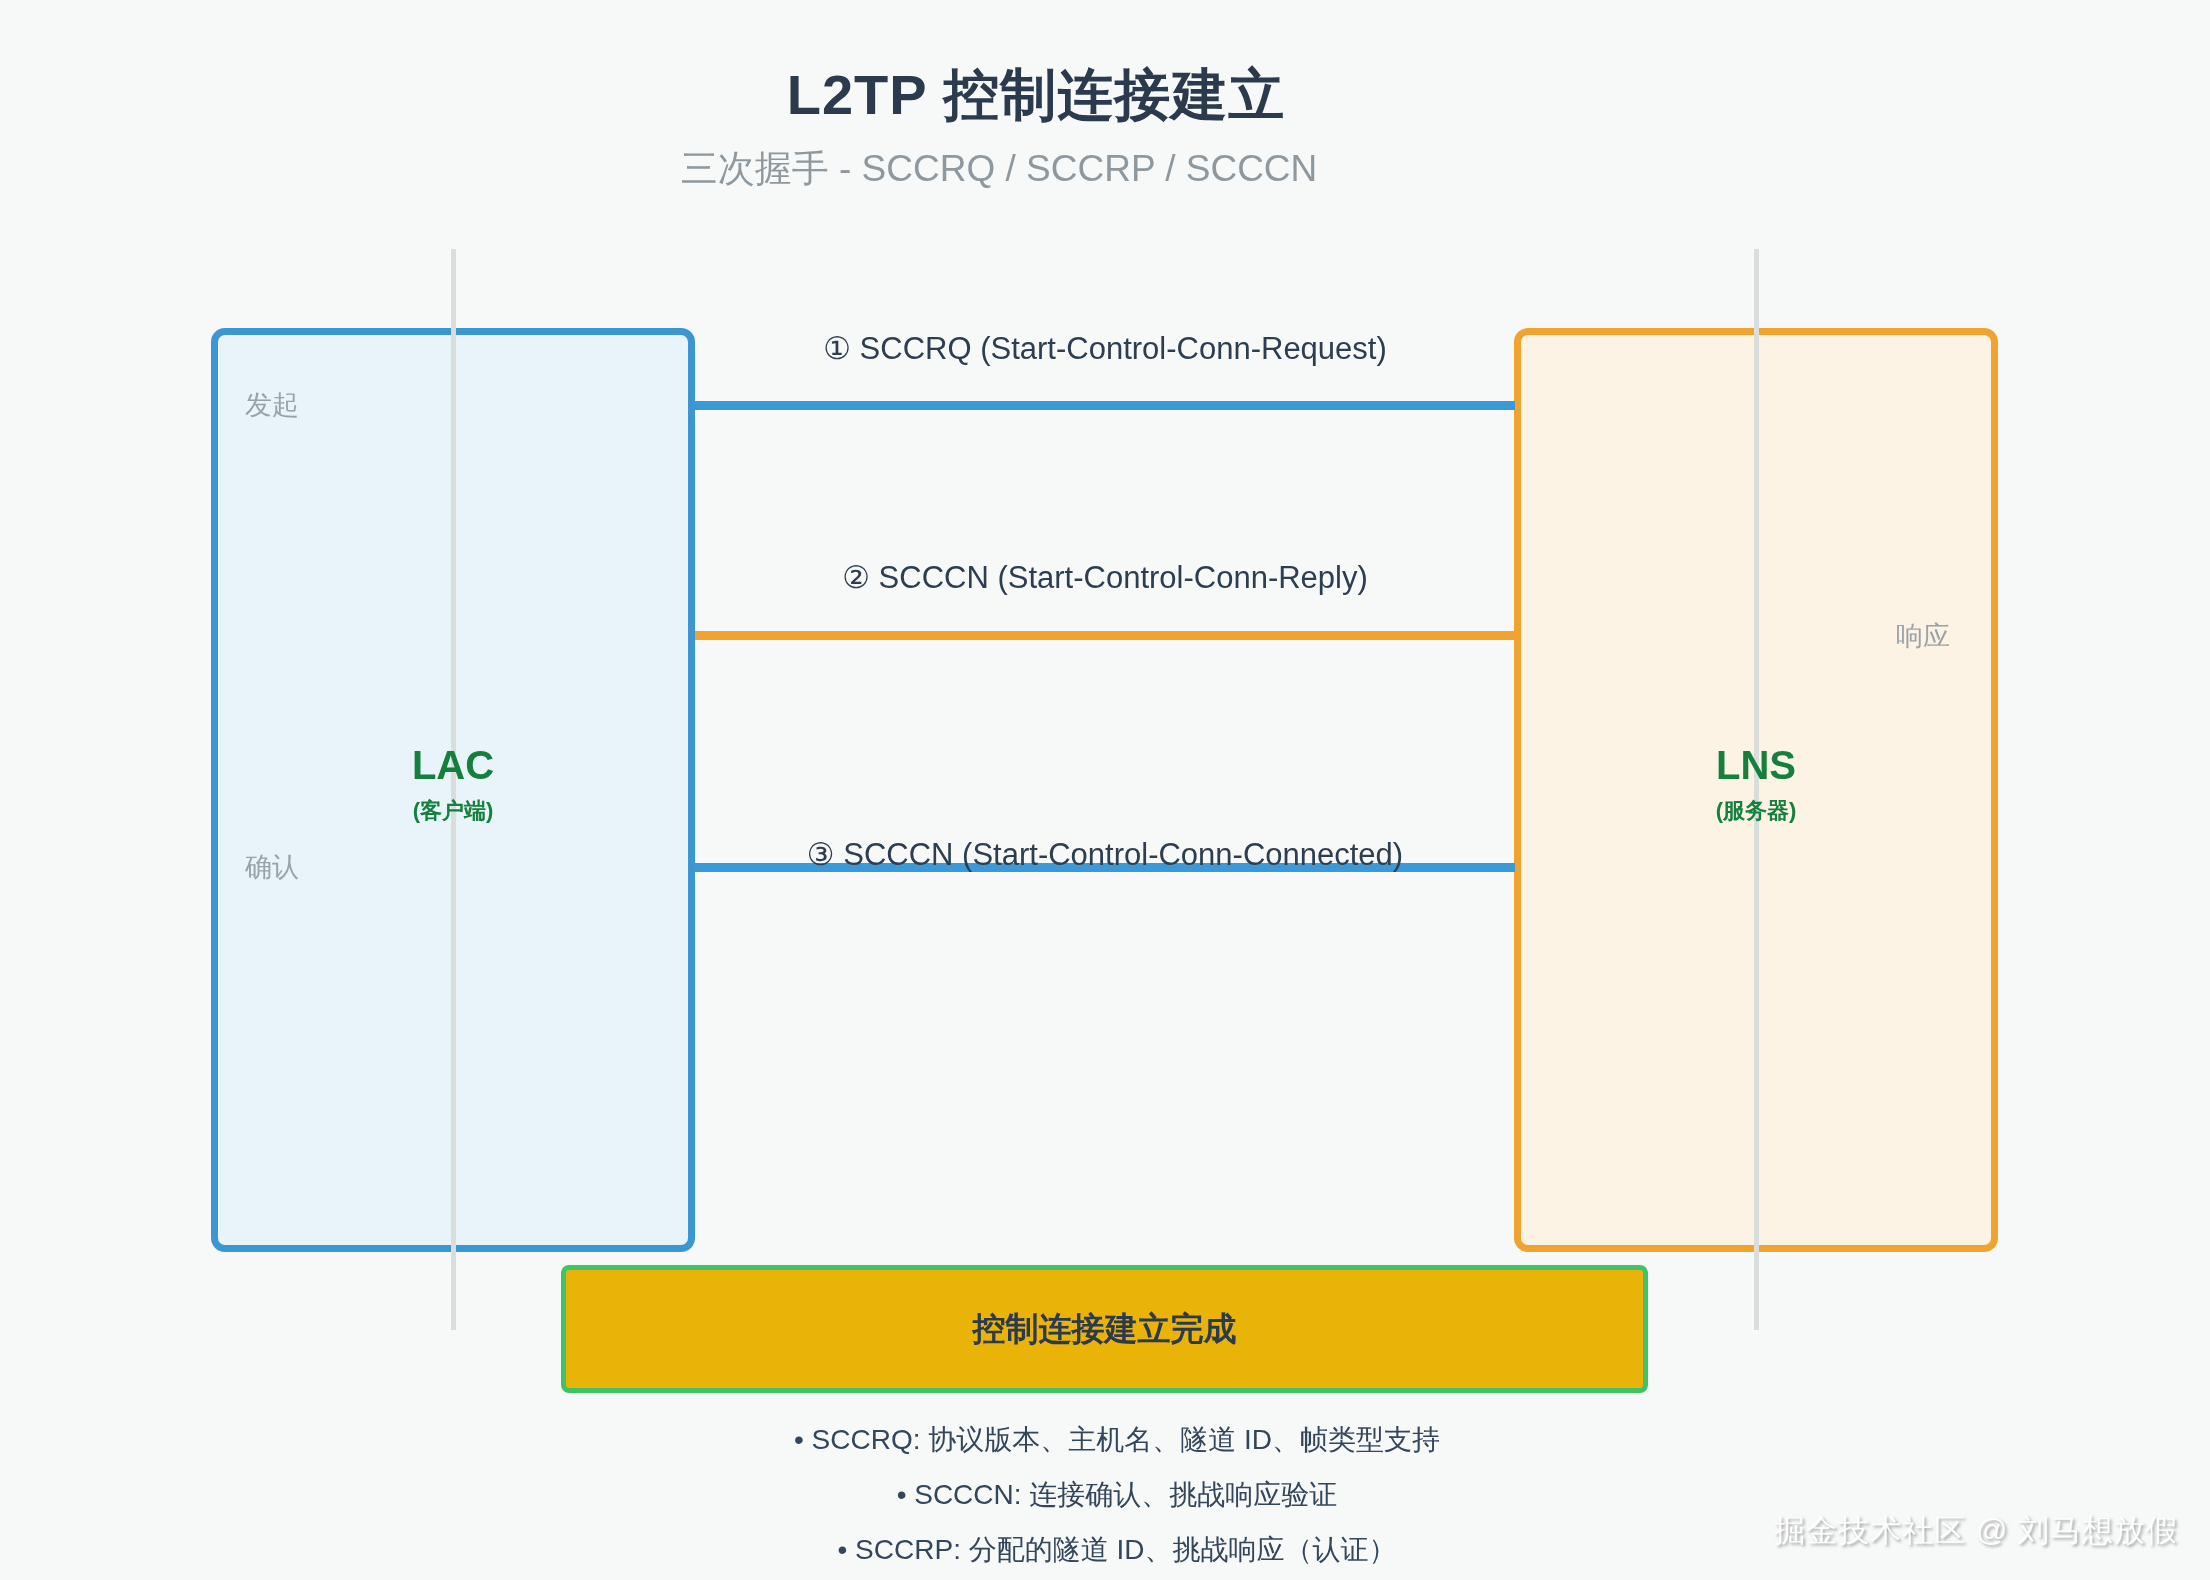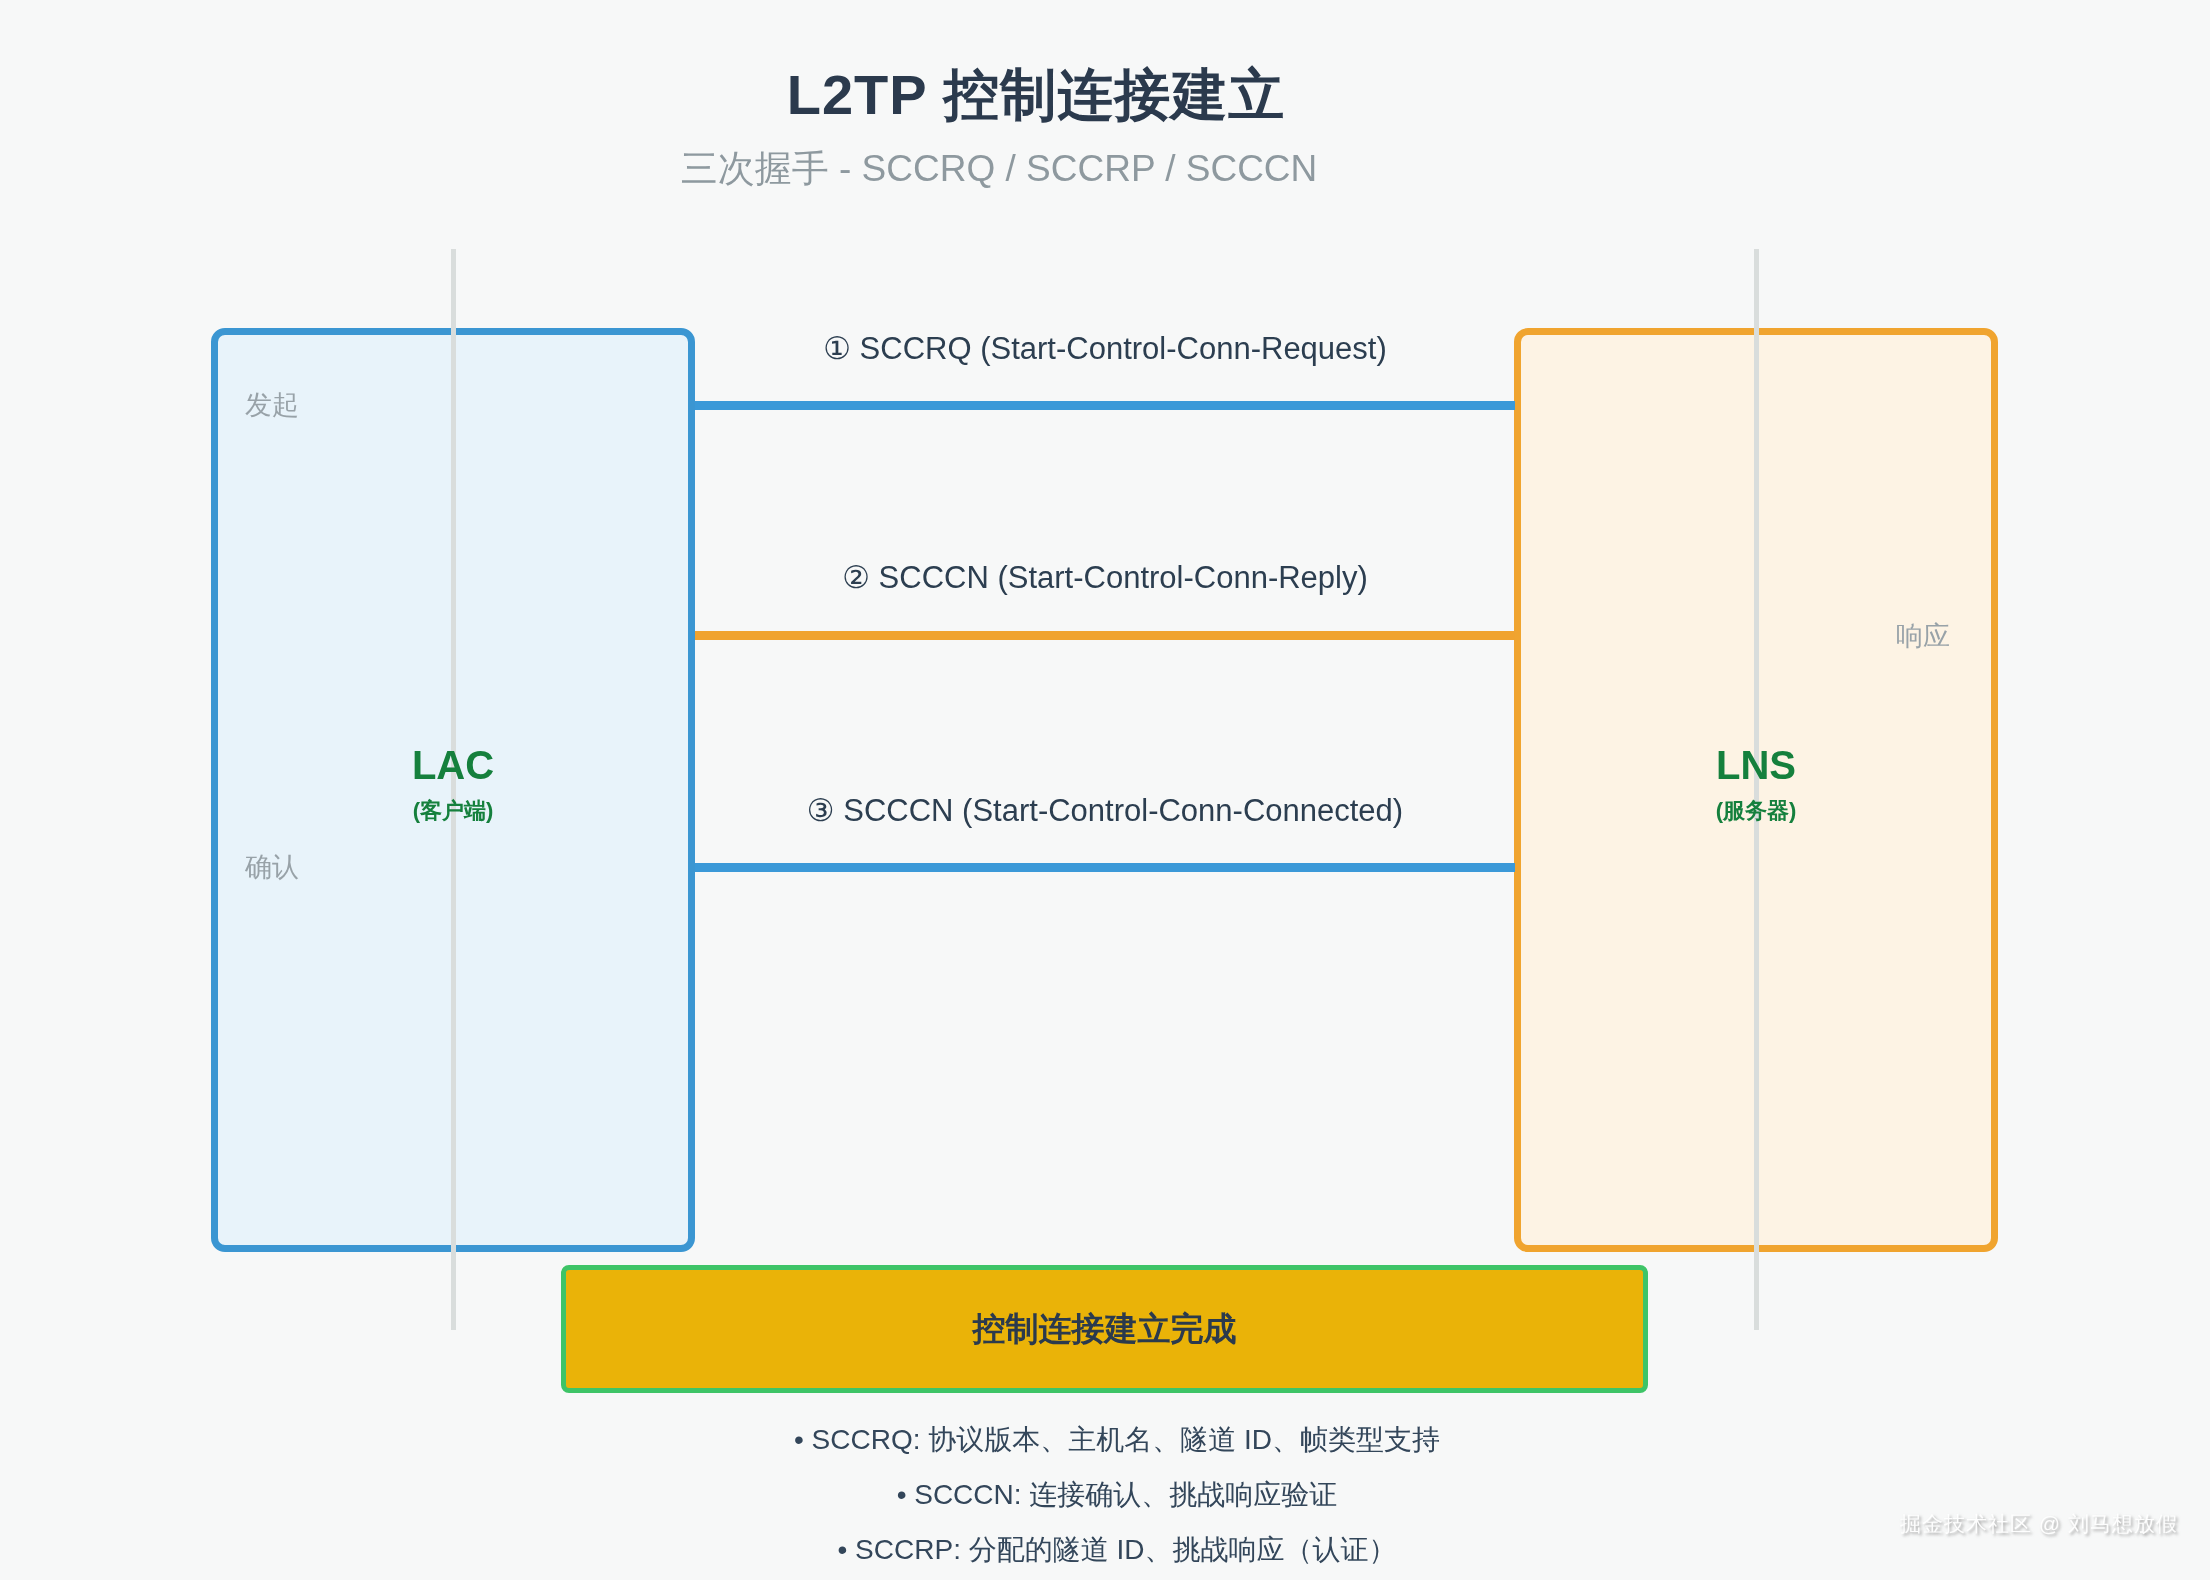--- a/index.html
+++ b/index.html
@@ -69,21 +69,21 @@
   .msg-line.orange{background:#f0a32f;}
   .msg-line.m1{top:401px;}
   .msg-line.m2{top:631px;}
   .msg-line.m3{top:863px;}
   .msg-label{
     left:695px;width:820px;text-align:center;
     font-size:31px;color:#2c3e50;z-index:4;
   }
   .msg-label.m1{top:330px;}
   .msg-label.m2{top:559px;}
-  .msg-label.m3{top:792px;text-align:center;}
+  .msg-label.m3{top:836px;text-align:center;}
 
   
   .banner{
     left:561px;top:1265px;width:1077px;height:118px;
     background:#eab308;border:5px solid #3ec467;border-radius:8px;
     display:flex;align-items:center;justify-content:center;
     z-index:2;
   }
   .banner-text{
     font-size:33px;font-weight:bold;color:#2b3a4d;
@@ -93,21 +93,21 @@
   .notes{
     left:0;top:1412px;width:2210px;text-align:center;z-index:4;
   }
   .note-line{
     font-size:28px;color:#33465a;line-height:55px;margin-left:24px;
   }
 
   
   .watermark{
     right:32px;top:1510px;z-index:4;
-    font-size:21px;color:rgba(255,255,255,0.95);
+    font-size:31px;color:rgba(255,255,255,0.95);
     text-shadow:2px 2px 3px rgba(110,110,110,0.6);
     letter-spacing:1px;
   }
 </style>
 </head>
 <body>
 
 <div class="abs title">L2TP 控制连接建立</div>
 <div class="abs subtitle">三次握手 - SCCRQ / SCCRP / SCCCN</div>
 

